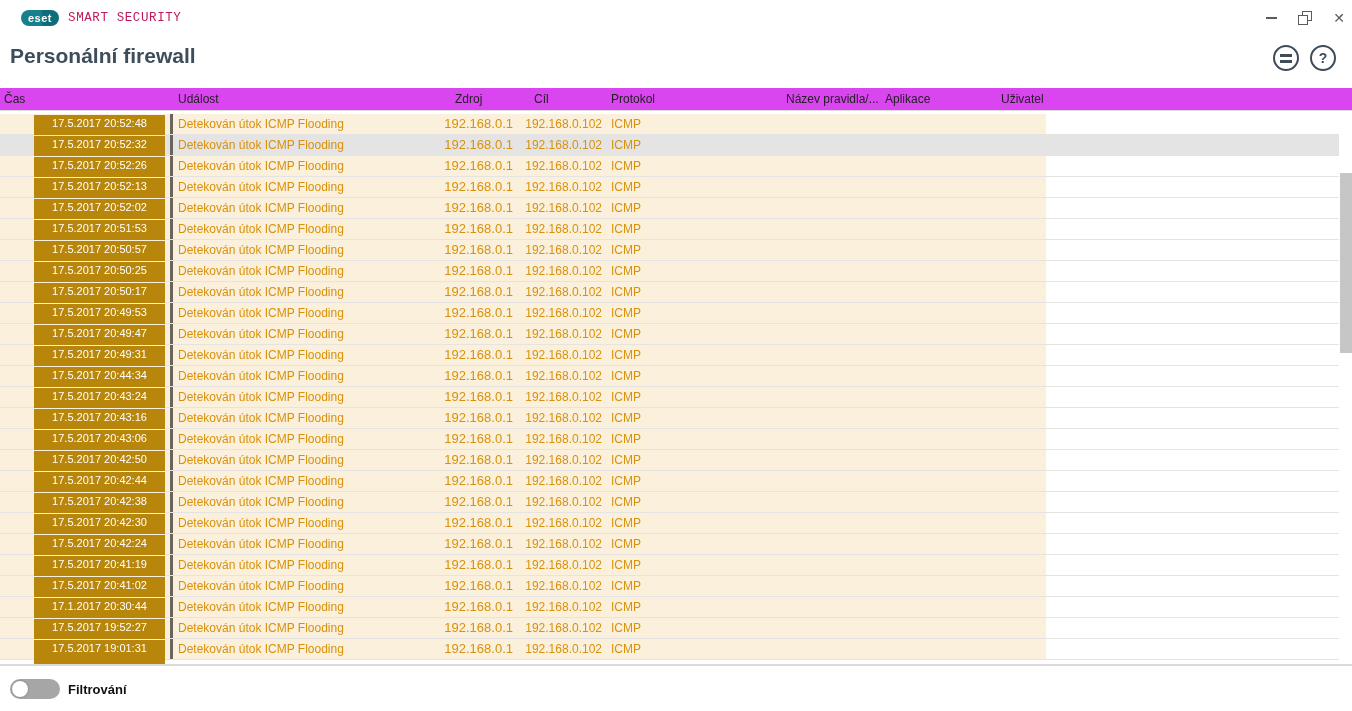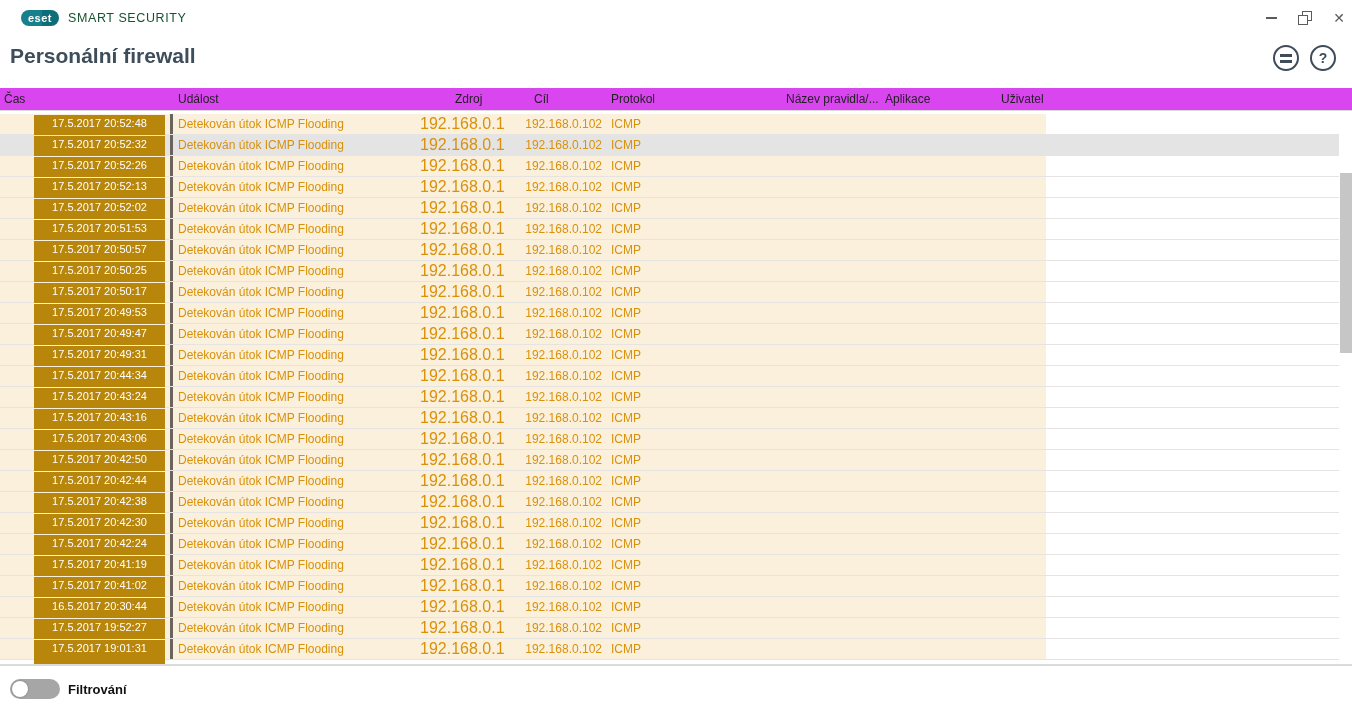--- a/index.html
+++ b/index.html
@@ -2,21 +2,21 @@
 <html><head>
 <meta charset="utf-8">
 <style>
   html,body{margin:0;padding:0;background:#fff;}
   body{font-family:"Liberation Sans", sans-serif; width:1352px; height:711px; overflow:hidden; position:relative;}
 
   
   .topbar{position:absolute;left:11px;top:0;width:1352px;height:36px;background:#fff;}
   .logo{position:absolute;left:10px;top:10px;height:16px;display:flex;align-items:center;}
   .logo-badge{display:inline-block;background:linear-gradient(90deg,#17808C 0 55%,#0D6E7A 55% 100%);color:#fff;font-weight:bold;font-size:11px;line-height:16px;padding:0 7px;border-radius:8px;letter-spacing:.5px;}
-  .brand{margin-left:9px;color:#14532d;font-size:12.5px;letter-spacing:.6px;}
+  .brand{margin-left:9px;color:#be185d;font-size:12.5px;letter-spacing:.6px;font-family:Liberation Mono, monospace;}
   .win-controls{position:absolute;right:14px;top:8px;display:flex;gap:14px;}
   .win-btn{width:20px;height:20px;display:flex;align-items:center;justify-content:center;color:#5B5B5B;font-size:14px;cursor:default;}
   .min-glyph{width:11px;height:2px;background:#5B5B5B;}
   .restore-glyph{width:16px;height:16px;position:relative;}
   .restore-glyph::before{content:"";position:absolute;right:1px;top:1px;width:8px;height:8px;border:1.5px solid #5B5B5B;}
   .restore-glyph::after{content:"";position:absolute;left:1px;bottom:1px;width:8px;height:8px;border:1.5px solid #5B5B5B;background:#fff;}
 
   
   .page-title{position:absolute;left:10px;top:44px;font-size:21px;font-weight:600;color:#3E4D5A;}
   .hdr-icons{position:absolute;right:16px;top:45px;display:flex;gap:11px;}
@@ -36,21 +36,21 @@
   .h-uzivatel{left:1001px;}
 
   
   .tbody{position:absolute;left:0;top:114px;width:1352px;}
   .row{position:relative;height:21px;width:1339px;border-bottom:1px solid #E5E4E2;box-sizing:border-box;}
   .row-bg{position:absolute;left:0;top:0;height:20px;width:1046px;background:#FAF0DB;}
   .row.selected .row-bg{width:1339px;background:#E4E4E4;}
   .time-badge{position:absolute;left:34px;top:1px;width:131px;height:26px;background:#B8860B;color:#fff;font-size:11px;line-height:17px;text-align:center;white-space:nowrap;}
   .vbar{position:absolute;left:170px;top:0;width:3px;height:20px;background:#6B645C;}
   .cell-event{position:absolute;left:178px;top:0;height:36px;line-height:20px;color:#D9910C;font-size:12px;white-space:nowrap;}
-  .cell-source{position:absolute;left:420px;top:0;width:93px;height:36px;line-height:20px;color:#D9910C;font-size:16px;white-space:nowrap;}
+  .cell-source{position:absolute;left:420px;top:0;width:93px;height:36px;line-height:20px;color:#D9910C;font-size:13px;text-align:right;white-space:nowrap;}
   .cell-target{position:absolute;left:505px;top:0;width:97px;height:32px;line-height:20px;color:#D9910C;font-size:12px;text-align:right;white-space:nowrap;}
   .cell-protocol{position:absolute;left:611px;top:0;height:16px;line-height:20px;color:#D9910C;font-size:12px;white-space:nowrap;}
 
   
   .scroll-thumb{position:absolute;left:1340px;top:173px;width:12px;height:180px;background:#C6C6C6;}
 
   
   .footer-divider{position:absolute;left:0;top:664px;width:1352px;height:2px;background:#DBDBDB;}
   .toggle{position:absolute;left:10px;top:679px;width:50px;height:20px;border-radius:10px;background:#A6A6A6;}
   .toggle-knob{position:absolute;left:2px;top:2px;width:16px;height:16px;border-radius:50%;background:#fff;box-shadow:0 0 2px rgba(0,0,0,.35);}
@@ -300,21 +300,21 @@
       <div class="row-bg"></div>
       <div class="time-badge">17.5.2017 20:41:02</div>
       <div class="vbar"></div>
       <div class="cell-event">Detekován útok ICMP Flooding</div>
       <div class="cell-source">192.168.0.1</div>
       <div class="cell-target">192.168.0.102</div>
       <div class="cell-protocol">ICMP</div>
     </div>
     <div class="row">
       <div class="row-bg"></div>
-      <div class="time-badge">16.5.2017 20:30:44</div>
+      <div class="time-badge">17.1.2017 20:30:44</div>
       <div class="vbar"></div>
       <div class="cell-event">Detekován útok ICMP Flooding</div>
       <div class="cell-source">192.168.0.1</div>
       <div class="cell-target">192.168.0.102</div>
       <div class="cell-protocol">ICMP</div>
     </div>
     <div class="row">
       <div class="row-bg"></div>
       <div class="time-badge">17.5.2017 19:52:27</div>
       <div class="vbar"></div>

